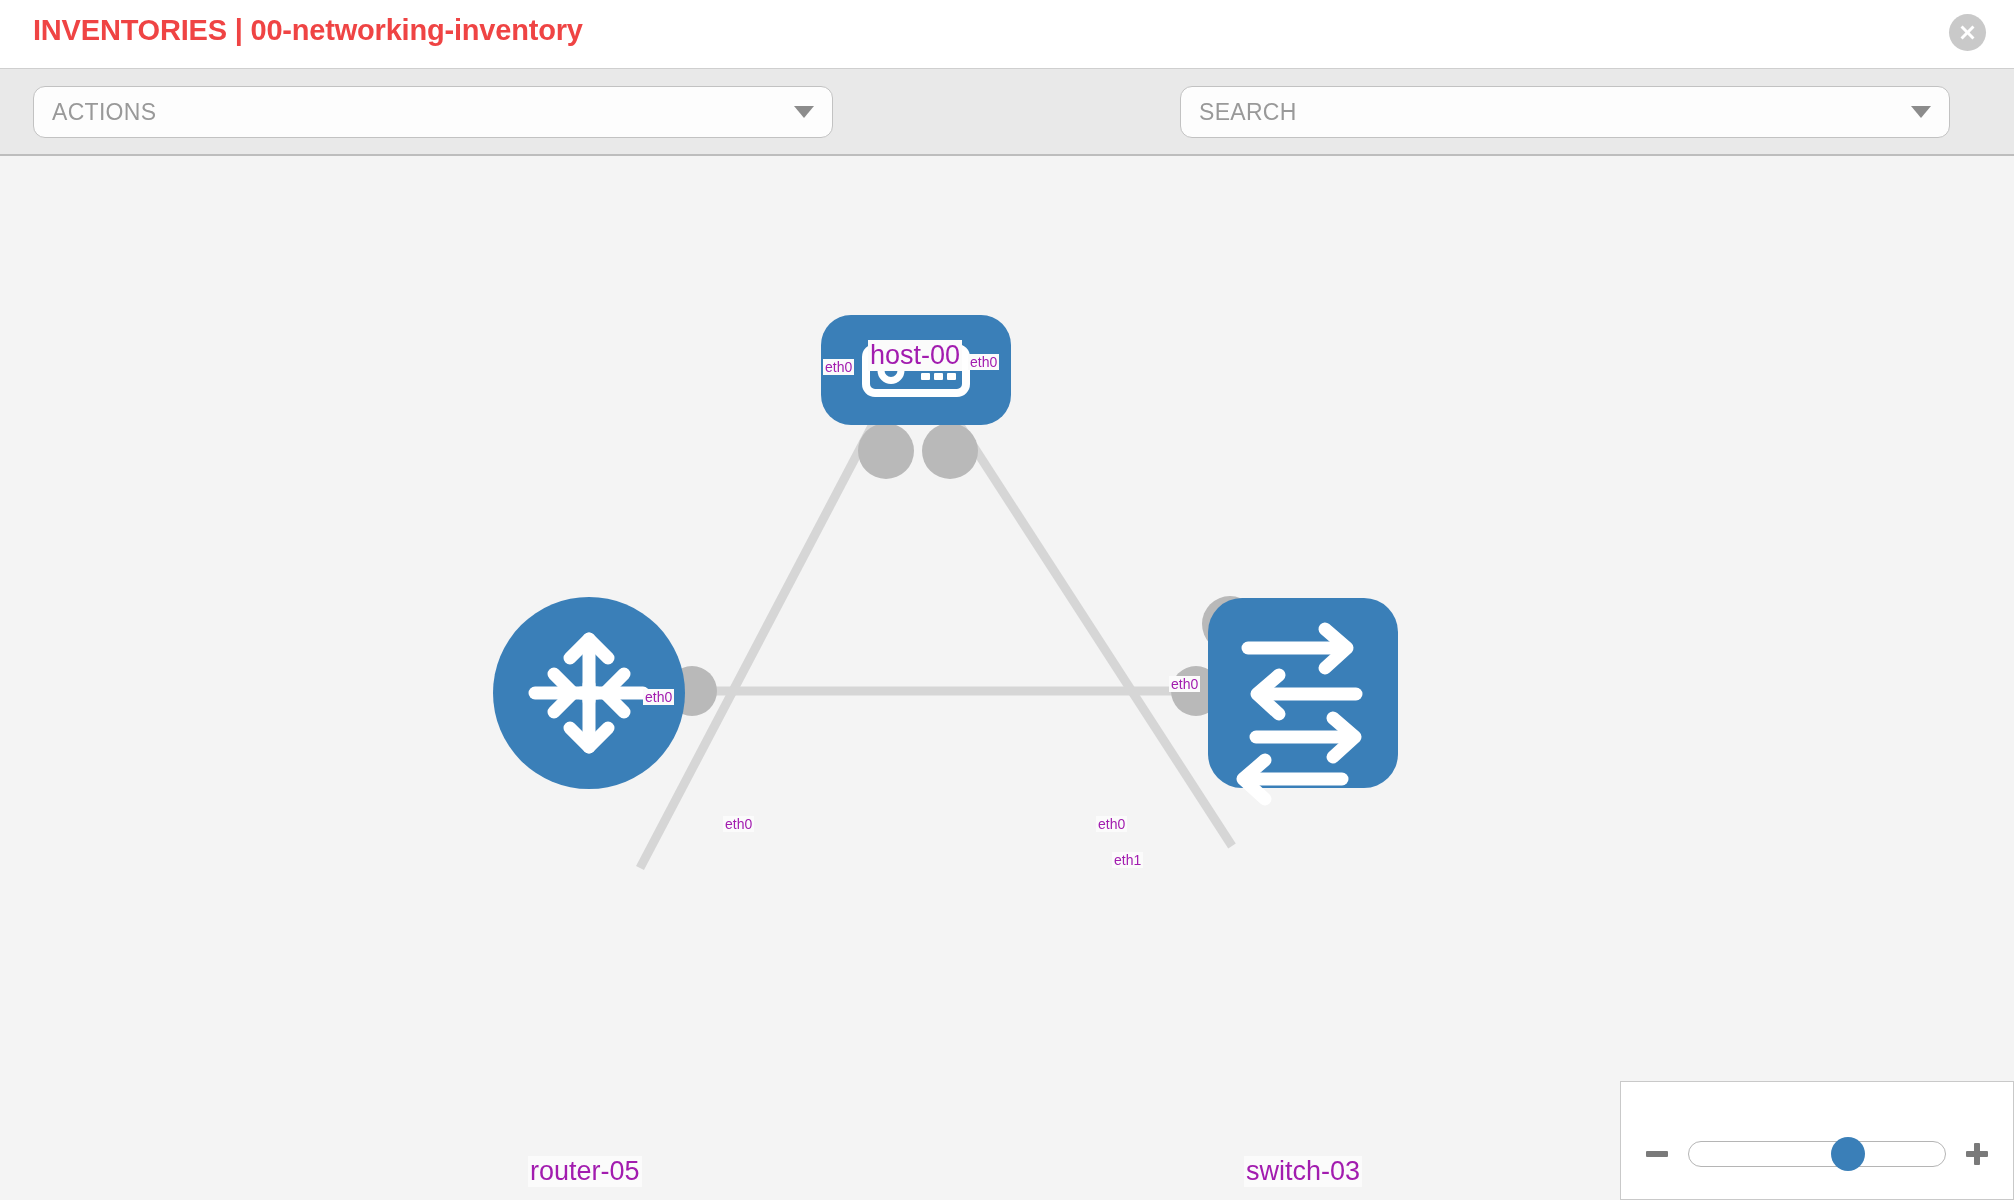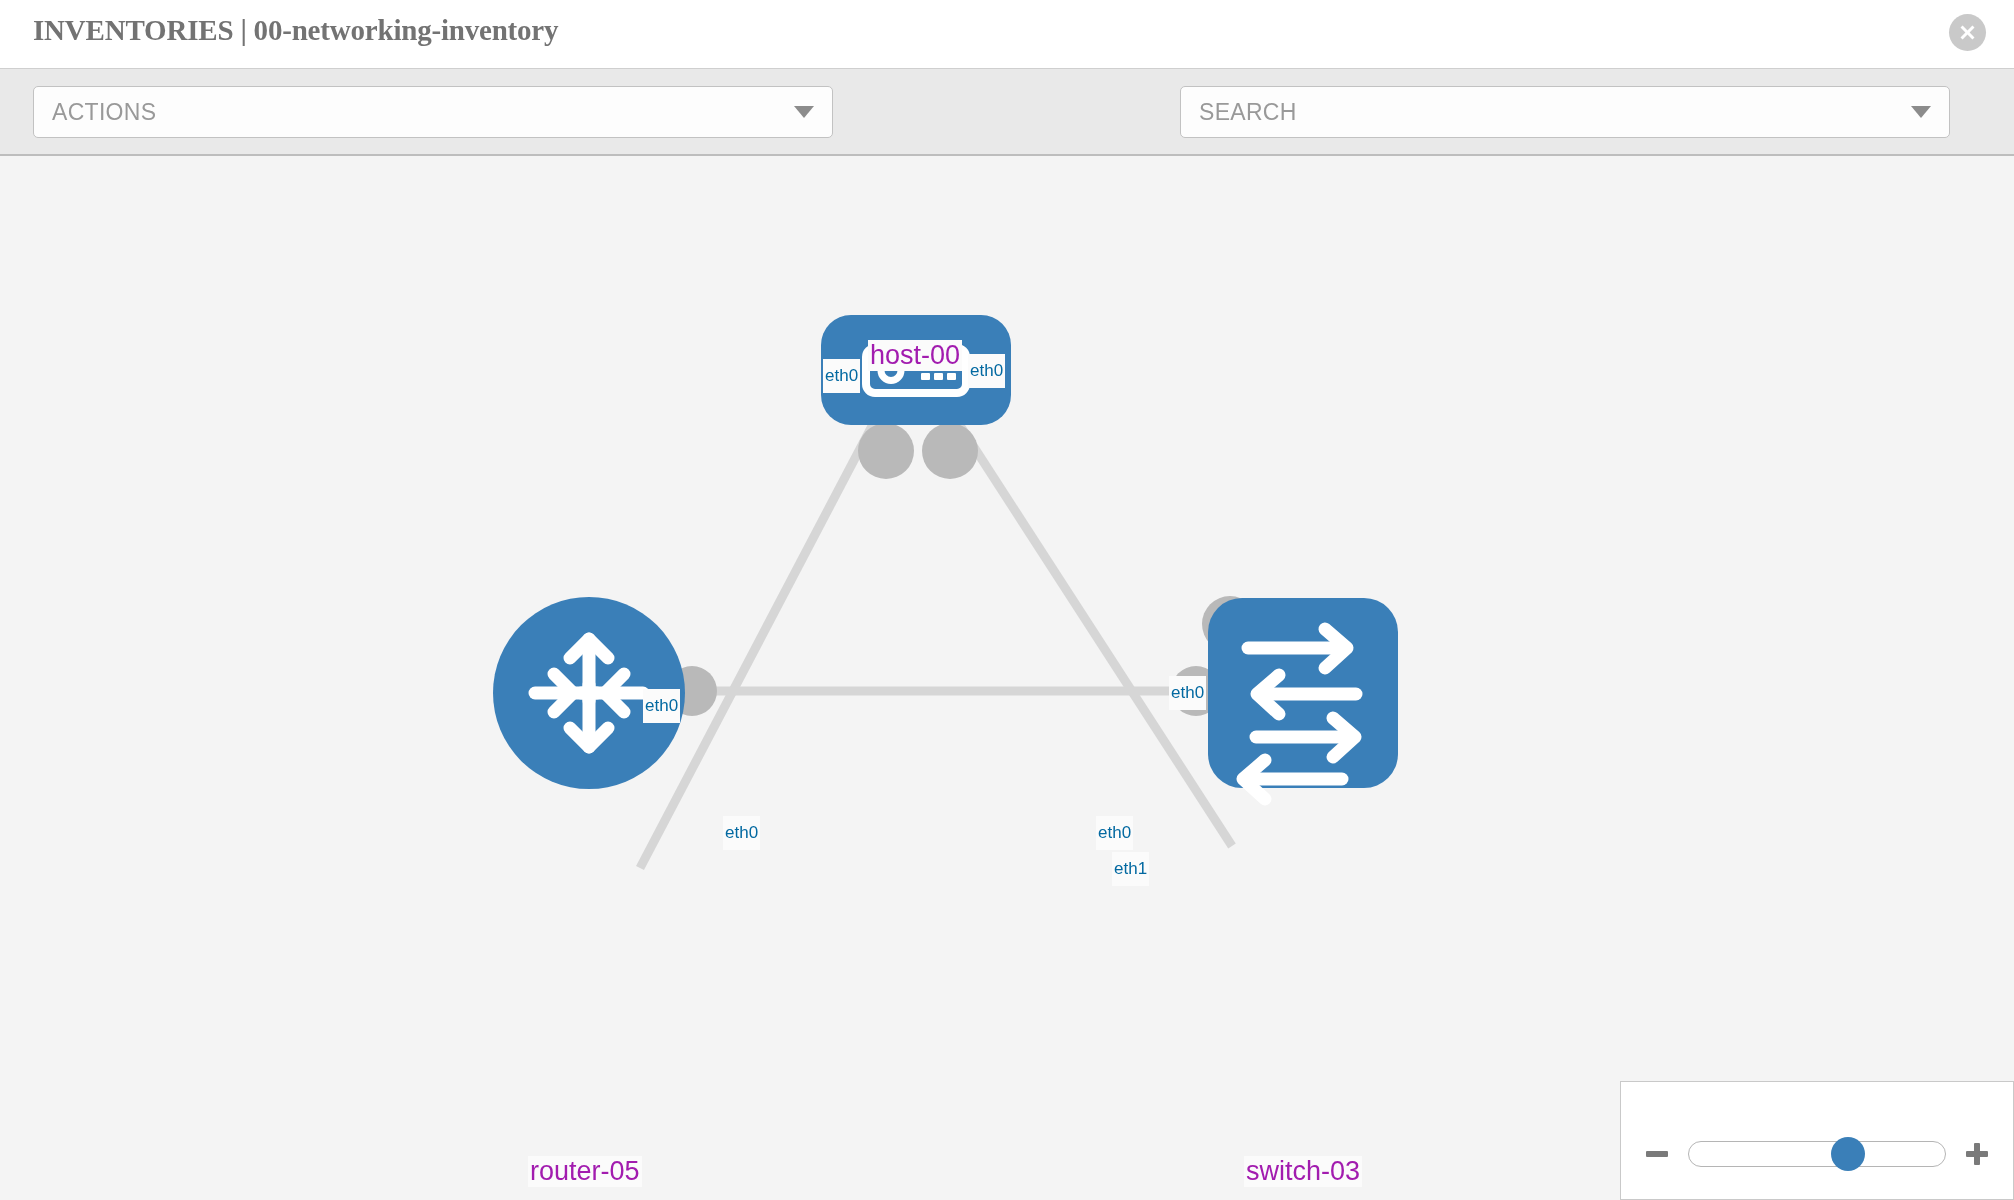--- a/index.html
+++ b/index.html
@@ -11,42 +11,41 @@
   }
   #app { position: relative; width: 2014px; height: 1200px; }
 
   
   .header {
     position: absolute; left: 0; top: 0; width: 2014px; height: 68px;
     background: #ffffff;
   }
   .header-title {
     position: absolute; left: 33px; top: 14px;
-    font-size: 29px; font-weight: bold; color: #737373;
+    font-size: 29px; font-weight: bold; color: #ef4444;
     letter-spacing: -0.2px; white-space: nowrap;
     font-stretch: condensed;
-    font-family: Liberation Serif, serif;
   }
   .close-btn {
     position: absolute; right: 28px; top: 14px;
     width: 37px; height: 37px; border-radius: 50%;
     background: #c9c9c9; cursor: pointer;
   }
   .close-btn svg { display: block; }
 
   
   .toolbar {
     position: absolute; left: 0; top: 68px; width: 2014px; height: 88px;
     background: #e9e9e9;
     border-top: 1px solid #cfcfcf;
     border-bottom: 2px solid #bdbdbd;
   }
   .select-box {
     position: absolute; background: #fdfdfd;
-    border: 1px solid #c2c2c2; border-radius: 5px;
+    border: 1px solid #c2c2c2; border-radius: 12px;
     height: 52px;
   }
   .select-box .sel-label {
     position: absolute; left: 18px; top: 50%; transform: translateY(-50%);
     font-size: 23px; color: #999999; letter-spacing: 0.3px;
     font-stretch: condensed;
   }
   .caret {
     position: absolute; right: 18px; top: 50%; transform: translateY(-50%);
     width: 0; height: 0;
@@ -78,24 +77,24 @@
     background: #fbfbfb;
     color: #a21caf;
     font-size: 27px;
     white-space: nowrap;
     padding: 0 2px;
     font-stretch: condensed;
   }
   .iface-label {
     position: absolute;
     background: #fbfbfb;
-    color: #0369a1;
-    font-size: 17px;
+    color: #a21caf;
+    font-size: 14px;
     white-space: nowrap;
-    padding: 7px 2px;
+    padding: 0 2px;
     font-stretch: condensed;
   }
 
   
   .zoom-panel {
     position: absolute; left: 1620px; top: 1081px;
     width: 394px; height: 119px;
     background: #ffffff;
     border: 1px solid #c9c9c9;
   }

